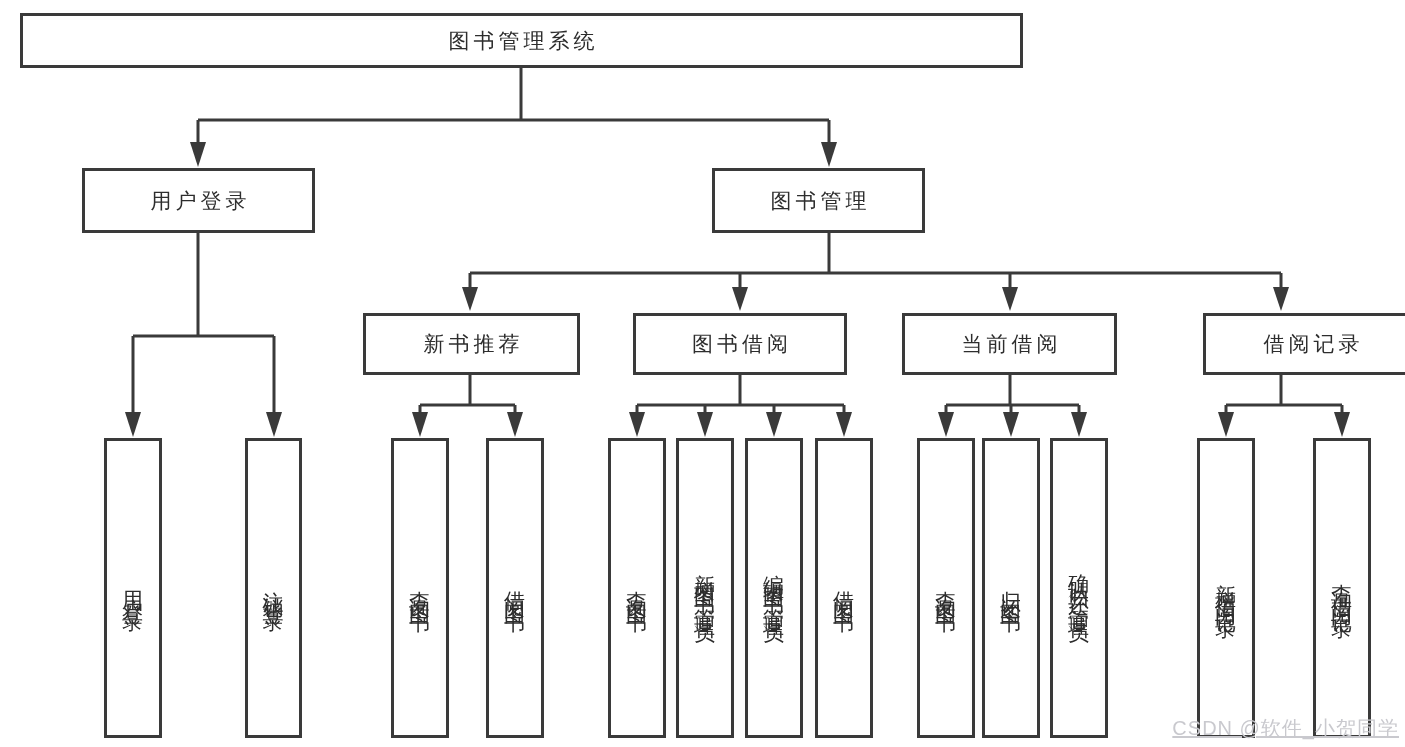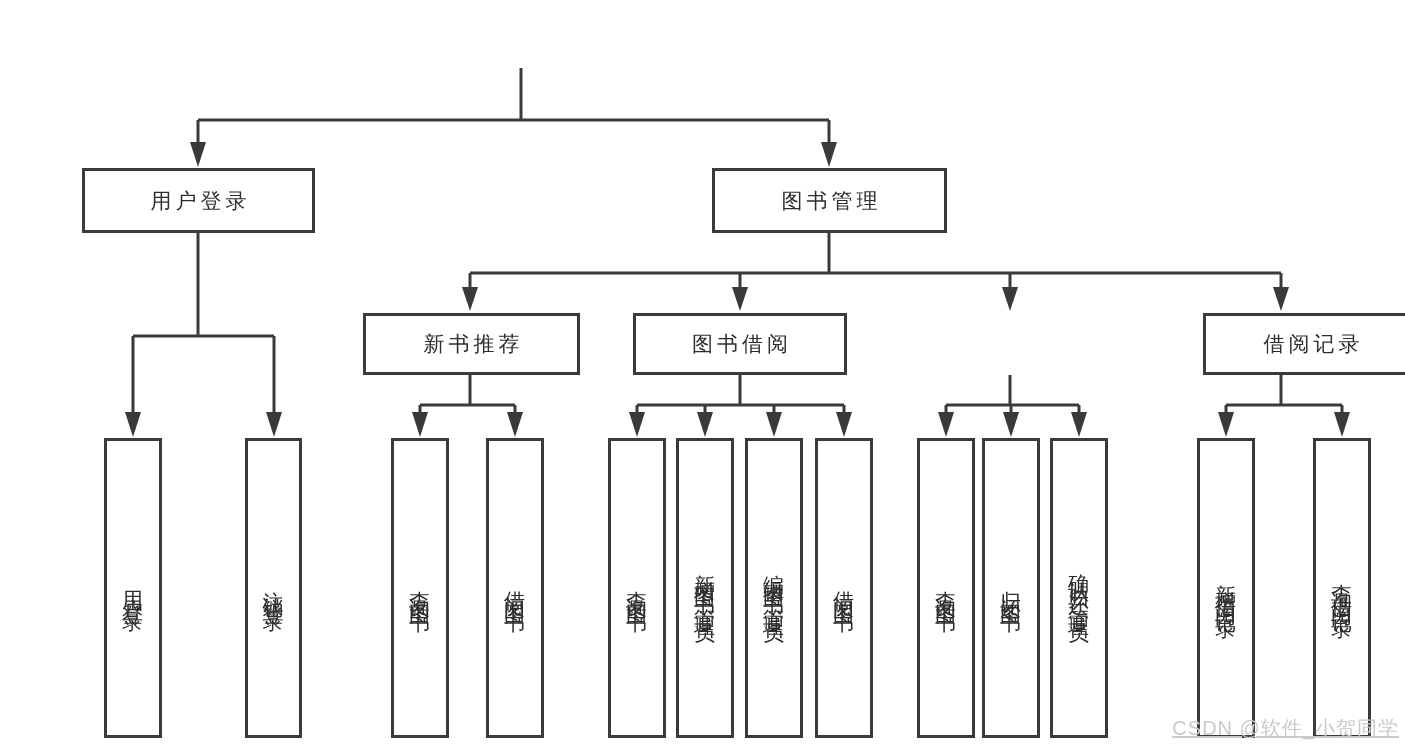--- a/index.html
+++ b/index.html
@@ -62,33 +62,39 @@
       <polygon points="766,412 782,412 774,437"></polygon>
       <polygon points="836,412 852,412 844,437"></polygon>
       <polygon points="938,412 954,412 946,437"></polygon>
       <polygon points="1003,412 1019,412 1011,437"></polygon>
       <polygon points="1071,412 1087,412 1079,437"></polygon>
       <polygon points="1218,412 1234,412 1226,437"></polygon>
       <polygon points="1334,412 1350,412 1342,437"></polygon>
     </g>
   </svg>
 
+  <div class="node root">
+    <span class="h-label">图书管理系统</span>
+  </div>
 
   <div class="node lv2" style="left:82px;width:233px;">
     <span class="h-label">用户登录</span>
   </div>
-  <div class="node lv2" style="left:712px;width:235px;">
+  <div class="node lv2" style="left:712px;width:213px;">
     <span class="h-label">图书管理</span>
   </div>
 
   <div class="node lv3" style="left:633px;width:214px;">
     <span class="h-label">图书借阅</span>
   </div>
   <div class="node lv3" style="left:363px;width:217px;">
     <span class="h-label">新书推荐</span>
+  </div>
+  <div class="node lv3" style="left:902px;width:215px;">
+    <span class="h-label">当前借阅</span>
   </div>
   <div class="node lv3" style="left:1173px;width:217px;margin-left:30px;">
     <span class="h-label">借阅记录</span>
   </div>
 
   <div class="node leaf" style="left:104px;">
     <span class="v-label">用户登录</span>
   </div>
   <div class="node leaf" style="left:245px;width:57px;">
     <span class="v-label">注销登录</span>

